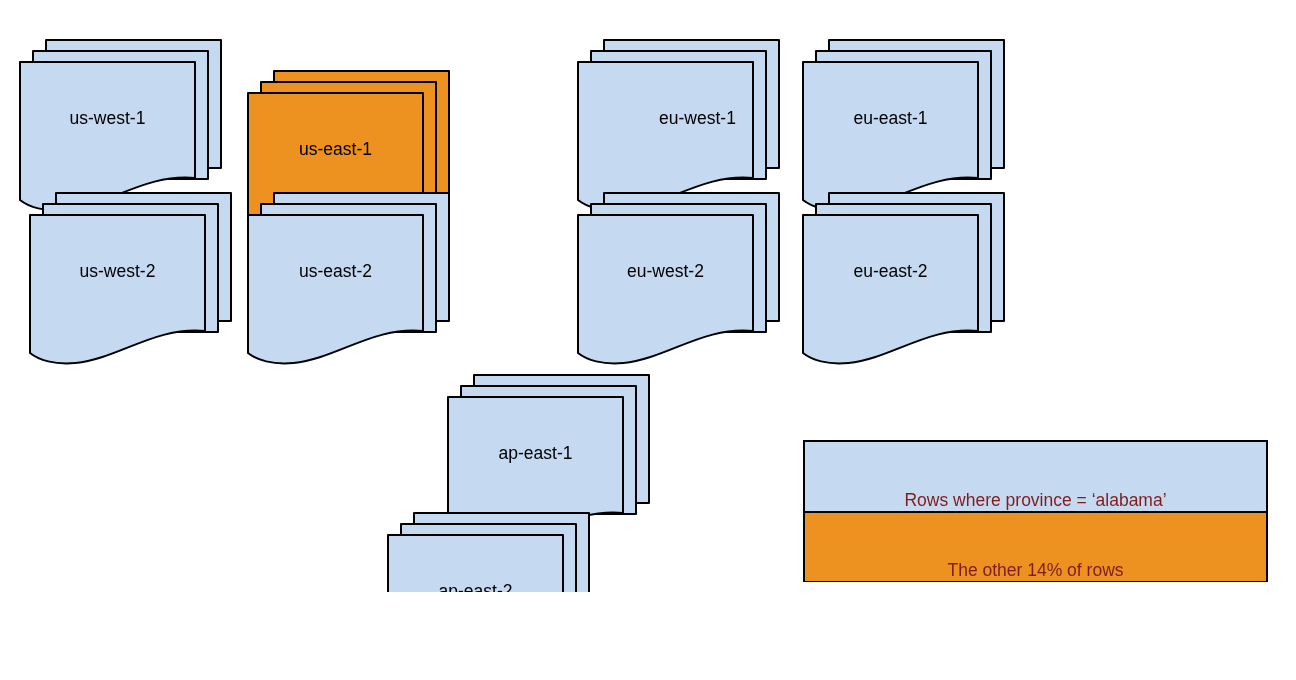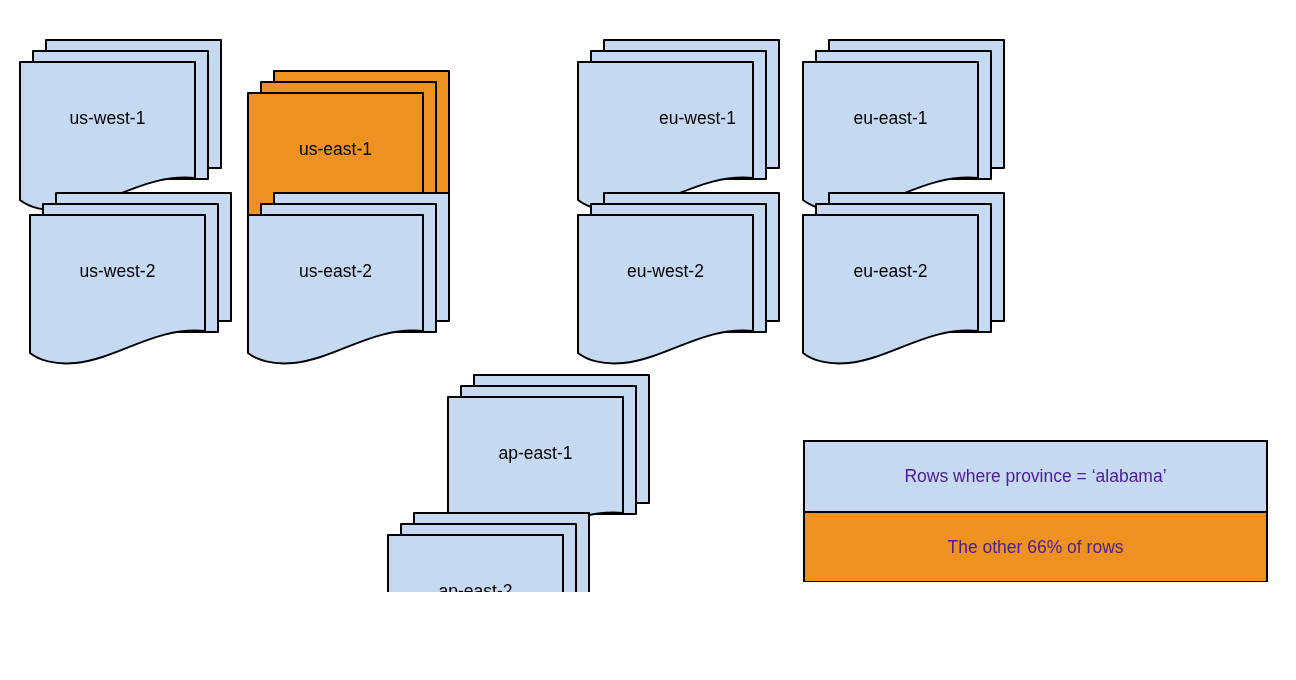--- a/index.html
+++ b/index.html
@@ -44,24 +44,24 @@
     pointer-events: none;
   }
   .legend {
     position: absolute;
     box-sizing: border-box;
     border: 2.5px solid #000000;
   }
   .legend-row {
     box-sizing: border-box;
     display: flex;
-    align-items: center;
+    align-items: flex-end;
     justify-content: center;
     font-size: 17.5px;
-    color: #4c1d95;
+    color: #7f1d1d;
     width: 100%;
   }
   .legend-row.top {
     height: 71px;
     border-bottom: 2.5px solid #000000;
   }
   .legend-row.bottom {
     height: 68px;
   }
 </style>
@@ -151,17 +151,17 @@
         </svg>
         <div class="doc-label" style="top: 70px;">ap-east-2</div>
       </div>
     </div>
 
   <div class="legend" id="legend-box" style="left: 803px; top: 440px; width: 465px; height: 142px;">
     <div class="legend-row top" id="legend-row-0" style="background: rgb(197, 217, 241);">
       <span>Rows where province = ‘alabama’</span>
     </div>
     <div class="legend-row bottom" id="legend-row-1" style="background: rgb(237, 145, 33);">
-      <span>The other 66% of rows</span>
+      <span>The other 14% of rows</span>
     </div>
   </div>
 
 </div>
 
 </body></html>

